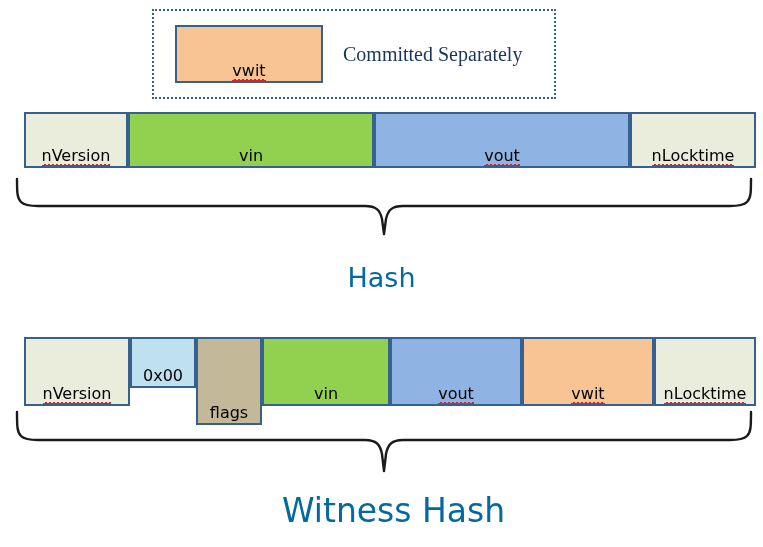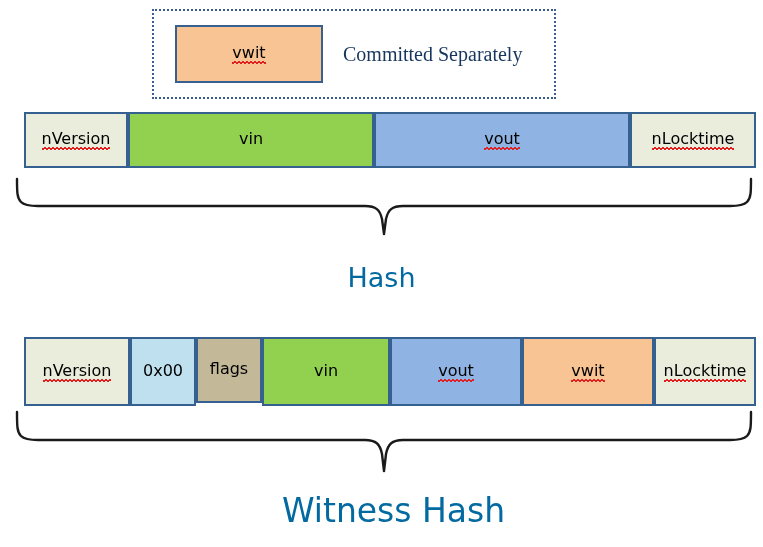--- a/index.html
+++ b/index.html
@@ -30,21 +30,21 @@
     border: 2px dotted #3A5F8F;
     box-sizing: border-box;
   }
 
   
   .cell {
     position: absolute;
     box-sizing: border-box;
     border: 2px solid #36608F;
     display: flex;
-    align-items: center;
+    align-items: flex-end;
     justify-content: center;
     overflow: hidden;
   }
   .cell-label {
     font-size: 16px;
     line-height: 1;
     color: #000000;
     white-space: nowrap;
     position: relative;
     display: inline-block;
@@ -156,25 +156,25 @@
   </svg>
 
   <div class="big-label" id="hash-label">Hash</div>
 
   <div class="bar" id="witness-bar" style="left:14px; top:337px; width:732px; height:69px;">
 
     <div class="cell" style="left:0px; top:0px; width:106px; height:69px; background:#EAEDDC;">
       <span class="cell-label misspelled">nVersion</span>
     </div>
 
-    <div class="cell" style="left:106px; top:0px; width:66px; height:69px; background:#BEE0EF;">
+    <div class="cell" style="left:106px; top:0px; width:66px; height:51px; background:#BEE0EF;">
       <span class="cell-label">0x00</span>
     </div>
 
-    <div class="cell" style="left:172px; top:0px; width:66px; height:66px; background:#C3B998;">
+    <div class="cell" style="left:172px; top:0px; width:66px; height:88px; background:#C3B998;">
       <span class="cell-label">flags</span>
     </div>
 
     <div class="cell" style="left:238px; top:0px; width:128px; height:69px; background:#92D050;">
       <span class="cell-label">vin</span>
     </div>
 
     <div class="cell" style="left:366px; top:0px; width:132px; height:69px; background:#8FB4E3;">
       <span class="cell-label misspelled">vout</span>
     </div>

